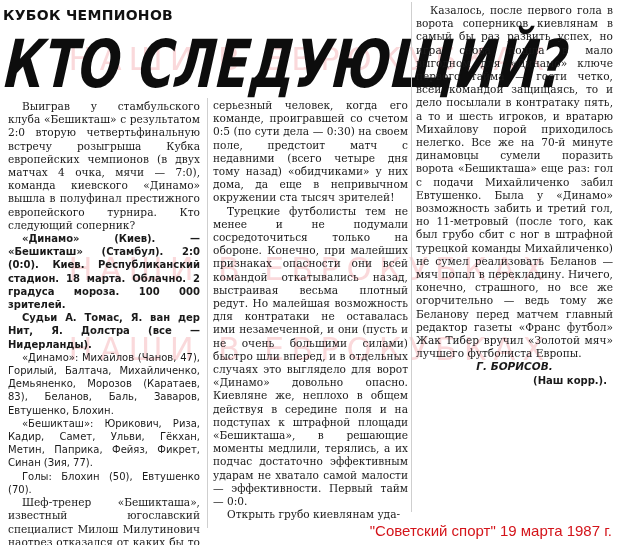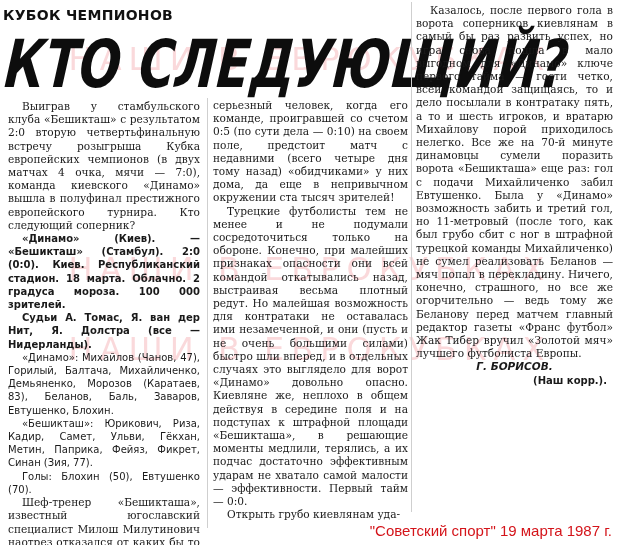--- a/index.html
+++ b/index.html
@@ -65,21 +65,21 @@
     <p>Выиграв у стамбульского клуба «Бешикташ» с результатом 2:0 вторую четвертьфинальную встречу розыгрыша Кубка европейских чемпионов (в двух матчах 4 очка, мячи — 7:0), команда киевского «Динамо» вышла в полуфинал престижного европейского турнира. Кто следующий соперник?</p>
     <p class="sans">«Динамо» (Киев). — «Бешикташ» (Стамбул). 2:0 (0:0). Киев. Республиканский стадион. 18 марта. Облачно. 2 градуса мороза. 100 000 зрителей.</p>
     <p class="sans">Судьи А. Томас, Я. ван дер Нит, Я. Долстра (все — Нидерланды).</p>
     <p class="sans" style="font-weight:normal">«Динамо»: Михайлов (Чанов, 47), Горилый, Балтача, Михайличенко, Демьяненко, Морозов (Каратаев, 83), Беланов, Баль, Заваров, Евтушенко, Блохин.</p>
     <p class="sans" style="font-weight:normal">«Бешикташ»: Юрикович, Риза, Кадир, Самет, Ульви, Гёкхан, Метин, Паприка, Фейяз, Фикрет, Синан (Зия, 77).</p>
     <p class="sans" style="font-weight:normal">Голы: Блохин (50), Евтушенко (70).</p>
     <p>Шеф-тренер «Бешикташа», известный югославский специалист Милош Милутинович наотрез отказался от каких бы то ни было предматчевых интервью. Думаю, любой на его месте поступил бы так же. В самом деле, что может сказать</p>
   </div>
 
   <div class="col col2">
-    <p class="noind">серьезный человек, когда его команде, проигравшей со счетом 0:5 (по сути дела — 0:10) на своем поле, предстоит матч с недавними (всего четыре дня тому назад) «обидчиками» у них дома, да еще в непривычном окружении ста тысяч зрителей!</p>
+    <p class="noind">серьезный человек, когда его команде, проигравшей со счетом 0:5 (по сути дела — 0:30) на своем поле, предстоит матч с недавними (всего четыре дня тому назад) «обидчиками» у них дома, да еще в непривычном окружении ста тысяч зрителей!</p>
     <p>Турецкие футболисты тем не менее и не подумали сосредоточиться только на обороне. Конечно, при малейших признаках опасности они всей командой откатывались назад, выстраивая весьма плотный редут. Но малейшая возможность для контратаки не оставалась ими незамеченной, и они (пусть и не очень большими силами) быстро шли вперед, и в отдельных случаях это выглядело для ворот «Динамо» довольно опасно. Киевляне же, неплохо в общем действуя в середине поля и на подступах к штрафной площади «Бешикташа», в решающие моменты медлили, терялись, а их подчас достаточно эффективным ударам не хватало самой малости — эффективности. Первый тайм — 0:0.</p>
     <p>Открыть грубо киевлянам уда-</p>
   </div>
 
   <div class="col col3">
     <p>Казалось, после первого гола в ворота соперников киевлянам в самый бы раз развить успех, но игра снова пошла в мало выгодном для «Динамо» ключе первого тайма — гости четко, всей командой защищаясь, то и дело посылали в контратаку пять, а то и шесть игроков, и вратарю Михайлову порой приходилось нелегко. Все же на 70-й минуте динамовцы сумели поразить ворота «Бешикташа» еще раз: гол с подачи Михайличенко забил Евтушенко. Была у «Динамо» возможность забить и третий гол, но 11-метровый (после того, как был грубо сбит с ног в штрафной турецкой команды Михайличенко) не сумел реализовать Беланов — мяч попал в перекладину. Ничего, конечно, страшного, но все же огорчительно — ведь тому же Беланову перед матчем главный редактор газеты «Франс футбол» Жак Тибер вручил «Золотой мяч» лучшего футболиста Европы.</p>
     <div class="sign">Г. БОРИСОВ.</div>
     <div class="sign2">(Наш корр.).</div>
   </div>
 

